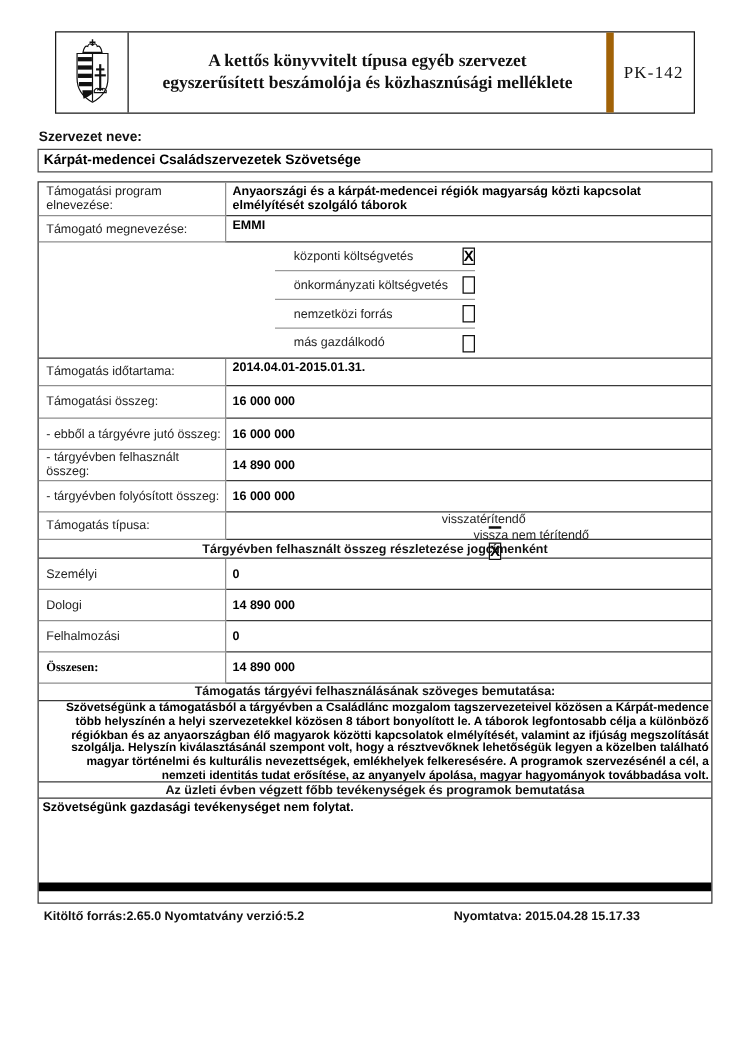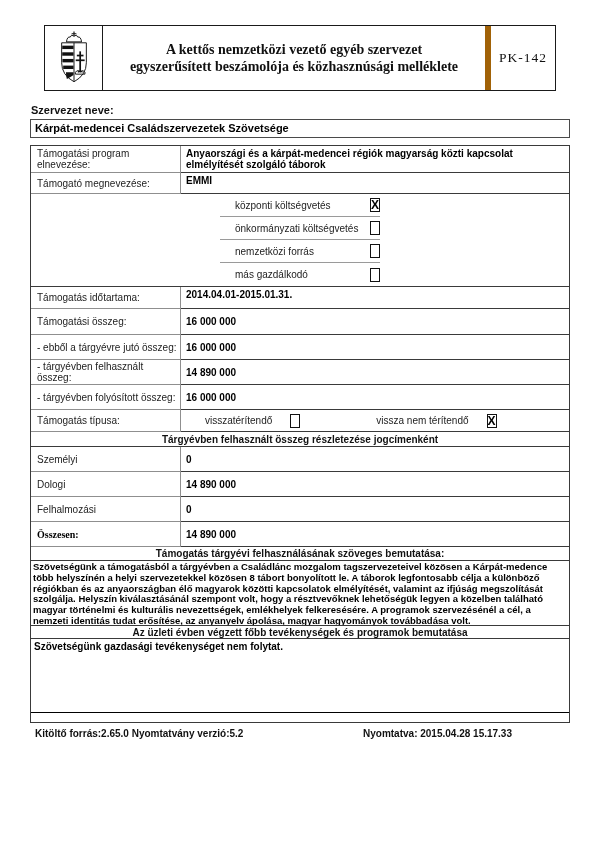--- a/index.html
+++ b/index.html
@@ -66,41 +66,41 @@
   }
   .subrow:last-child { border-bottom:none; }
   .subrow .optlabel { width:135px; font-size:10px; font-weight:normal; color:#222; }
   .cbx {
     width:10px; height:14px; border:1.5px solid #111; background:#fff;
     display:flex; align-items:center; justify-content:center;
     font-size:12px; font-weight:bold; line-height:1; color:#000; overflow:visible;
   }
 
   
-  .typerow { padding-left:24px; font-weight:normal; }
+  .typerow { padding-left:24px; font-weight:normal;flex-direction:column; }
   .typerow .optlabel { font-size:10px; color:#222; }
   .typerow .cbx { margin-left:18px; }
   .typerow .second { margin-left:76px; }
 
   
   .sechdr {
     border-bottom:1px solid #3a3a3a; text-align:center;
     font-size:10px; font-weight:bold; color:#111;
     display:flex; align-items:center; justify-content:center;
   }
   .h15{height:15px}.h14{height:14px}.h13{height:13px}
 
   
   .parabox {
     border-bottom:1px solid #3a3a3a; padding:1px 2px 1px 2px;
     font-size:9.5px; font-weight:bold; line-height:10.8px; color:#000;
-    height:65px; overflow:hidden;
+    height:65px; overflow:hidden;text-align:right;
   }
   .bizbox {
-    border-bottom:1px solid #000000; padding:2px 3px;
+    border-bottom:7px solid #000000; padding:2px 3px;
     font-size:10px; font-weight:bold; color:#000; height:74px;
   }
   .endgap { height:9px; }
   .lbl-bold { font-weight:bold; color:#000;font-family:Liberation Serif, serif; }
 
   
   .footer {
     margin:5px 30px 0 30px; display:flex; align-items:flex-start;
     font-size:10px; font-weight:bold; color:#111; padding-left:5px;
   }
@@ -132,21 +132,21 @@
             <path d="M21.5 44 q2.5 -3.5 5 0 q2.5 -3.5 5 0 l0 2 h-10 z"></path>
             <rect x="25.6" y="22" width="1.8" height="22" fill="#111" stroke="none"></rect>
             <rect x="23" y="25.5" width="7" height="1.8" fill="#111" stroke="none"></rect>
             <rect x="21.8" y="30.5" width="9.4" height="1.8" fill="#111" stroke="none"></rect>
             <path d="M24 44 q2.5 -2.5 5 0" stroke-width="1.2"></path>
           </g>
         </svg>
       </span>
     </div>
     <div class="hdr-title">
-      <div>A kettős nemzetközi vezető egyéb szervezet</div>
+      <div>A kettős könyvvitelt típusa egyéb szervezet</div>
       <div>egyszerűsített beszámolója és közhasznúsági melléklete</div>
     </div>
     <div class="hdr-code">PK-142</div>
   </div>
 
   <div class="org-label">Szervezet neve:</div>
   <div class="org-box">Kárpát-medencei Családszervezetek Szövetsége</div>
 
   <div class="tbl">
 

